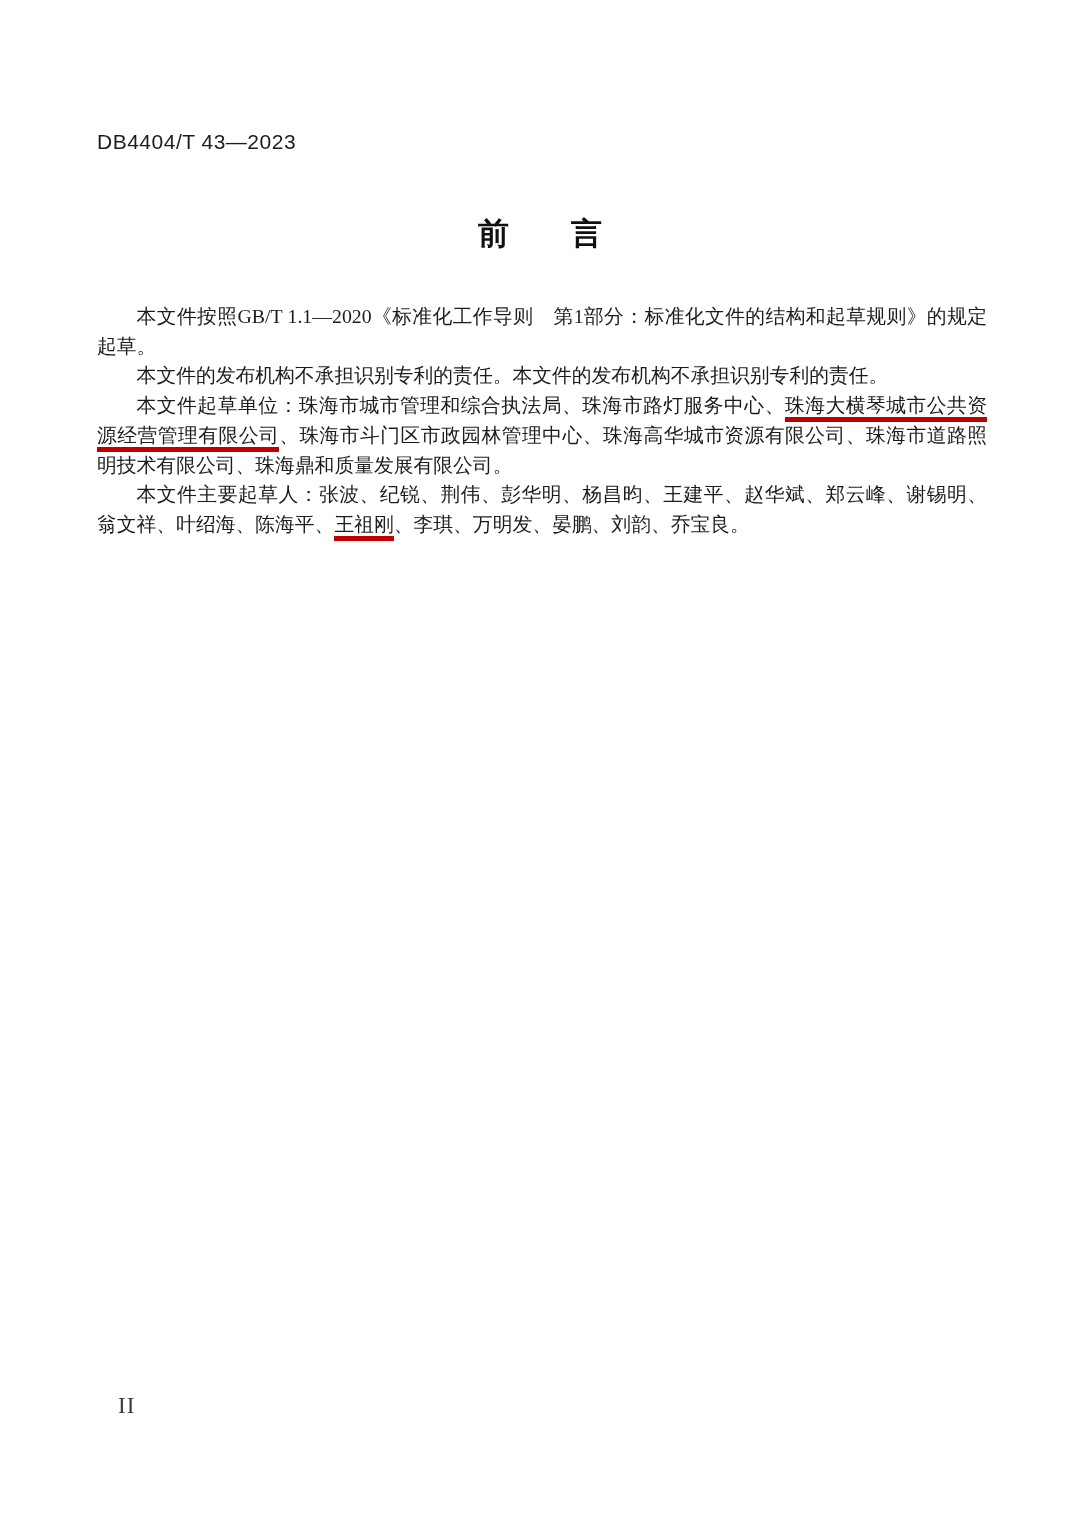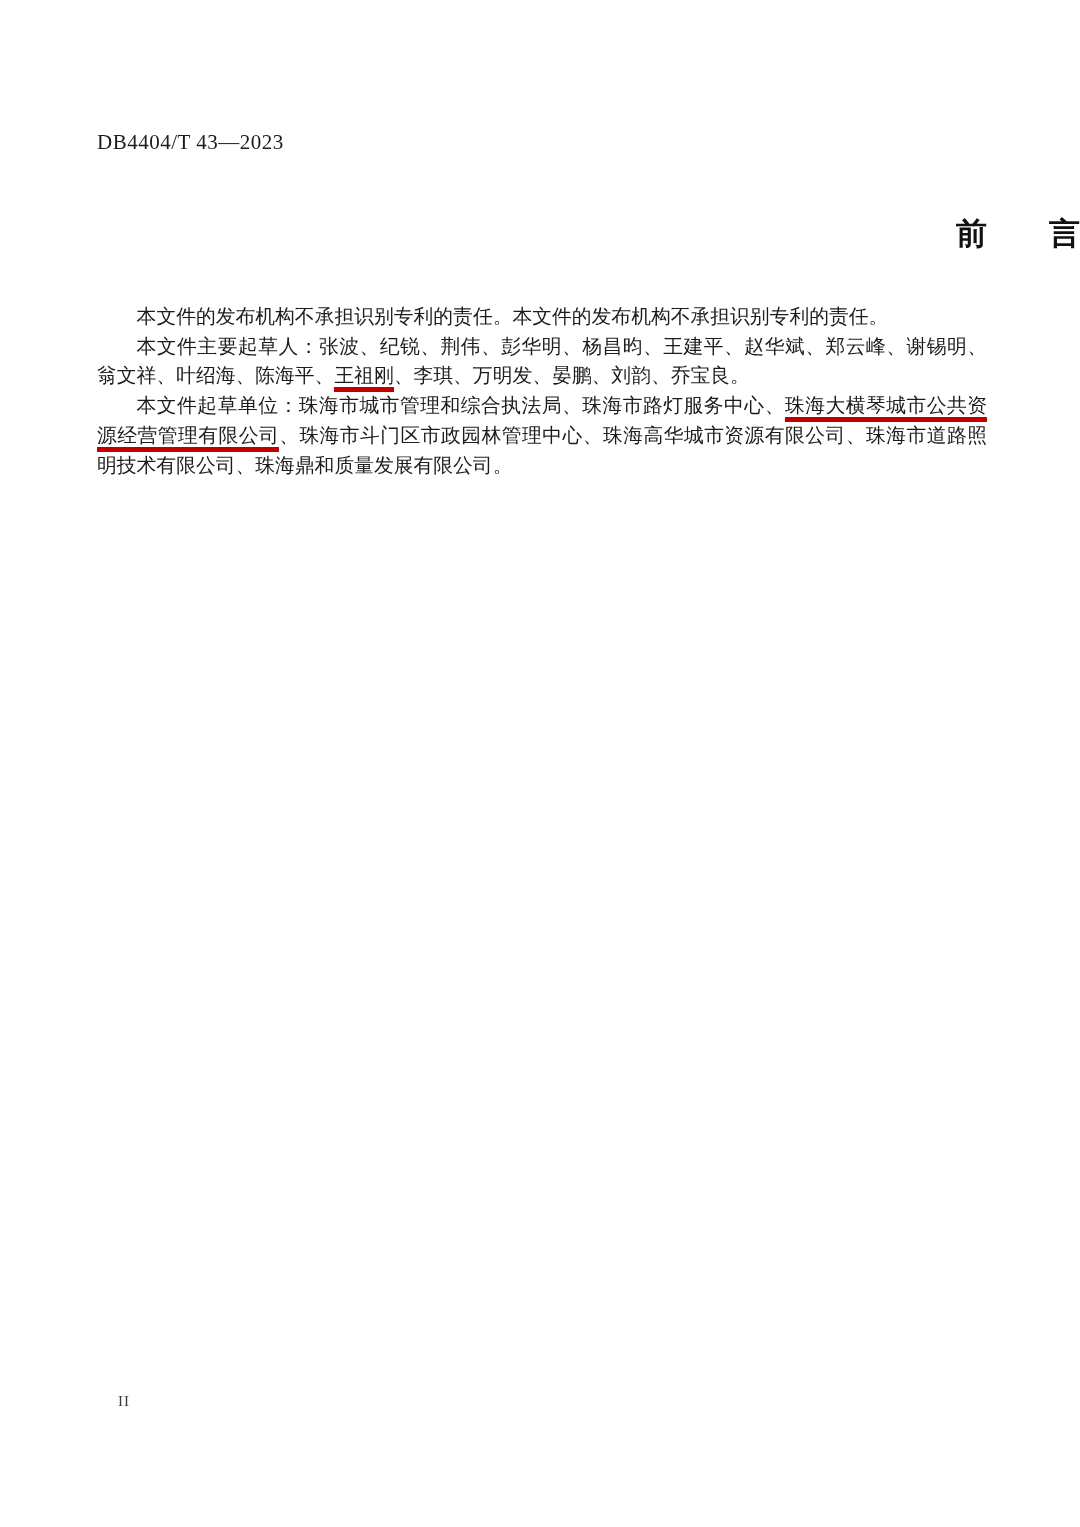--- a/index.html
+++ b/index.html
@@ -13,33 +13,33 @@
     height: 1527px;
     background: #ffffff;
     overflow: hidden;
     color: #1c1c1c;
     font-family: "Liberation Serif", "DejaVu Serif", serif;
   }
   .doc-code {
     position: absolute;
     left: 97px;
     top: 130px;
-    font-family: Liberation Serif, serif;
+    font-family: Liberation Sans, sans-serif;
     font-size: 21px;
     letter-spacing: 0.5px;
     color: #1c1c1c;
     white-space: pre;
   }
   .foreword-title {
     position: absolute;
     left: 0;
     top: 213px;
     width: 100%;
     margin: 0;
-    text-align: right;
+    text-align: center;
     font-family: "Liberation Sans", "DejaVu Sans", sans-serif;
     font-weight: bold;
     font-size: 31px;
     color: #111111;
     white-space: pre;
   }
   .body-text {
     position: absolute;
     left: 97px;
     top: 302px;
@@ -57,42 +57,43 @@
   .red-underline {
     border-bottom: 5px solid #c00000;
     padding-bottom: 1px;
     -webkit-box-decoration-break: clone;
     box-decoration-break: clone;
   }
   .page-number {
     position: absolute;
     left: 118px;
     top: 1393px;
-    font-size: 15px;
+    font-size: 23px;
     letter-spacing: 1px;
     color: #3a3a3a;
     font-family: "Liberation Serif", "DejaVu Serif", serif;
   }
 </style>
 </head>
 <body>
 
 <div class="page">
 
   <div class="doc-code">DB4404/T 43—2023</div>
 
   <h1 class="foreword-title">前　　言</h1>
 
   <div class="body-text">
 
+    <p>本文件按照GB/T 1.1—2020《标准化工作导则　第1部分：标准化文件的结构和起草规则》的规定起草。</p>
 
     <p>本文件的发布机构不承担识别专利的责任。本文件的发布机构不承担识别专利的责任。</p>
 
 
+    <p><span>本文件起草单位：珠海市城市管理和综合执法局、珠海市路灯服务中心、</span><span class="red-underline">珠海大横琴城市公共资源经营管理有限公司</span><span>、珠海市斗门区市政园林管理中心、珠海高华城市资源有限公司、珠海市道路照明技术有限公司、珠海鼎和质量发展有限公司。</span></p>
+
     <p><span>本文件主要起草人：张波、纪锐、荆伟、彭华明、杨昌昀、王建平、赵华斌、郑云峰、谢锡明、翁文祥、叶绍海、陈海平、</span><span class="red-underline">王祖刚</span><span>、李琪、万明发、晏鹏、刘韵、乔宝良。</span></p>
-
-    <p><span>本文件起草单位：珠海市城市管理和综合执法局、珠海市路灯服务中心、</span><span class="red-underline">珠海大横琴城市公共资源经营管理有限公司</span><span>、珠海市斗门区市政园林管理中心、珠海高华城市资源有限公司、珠海市道路照明技术有限公司、珠海鼎和质量发展有限公司。</span></p>
 
   </div>
 
   <div class="page-number">II</div>
 
 </div>
 
 </body></html>

